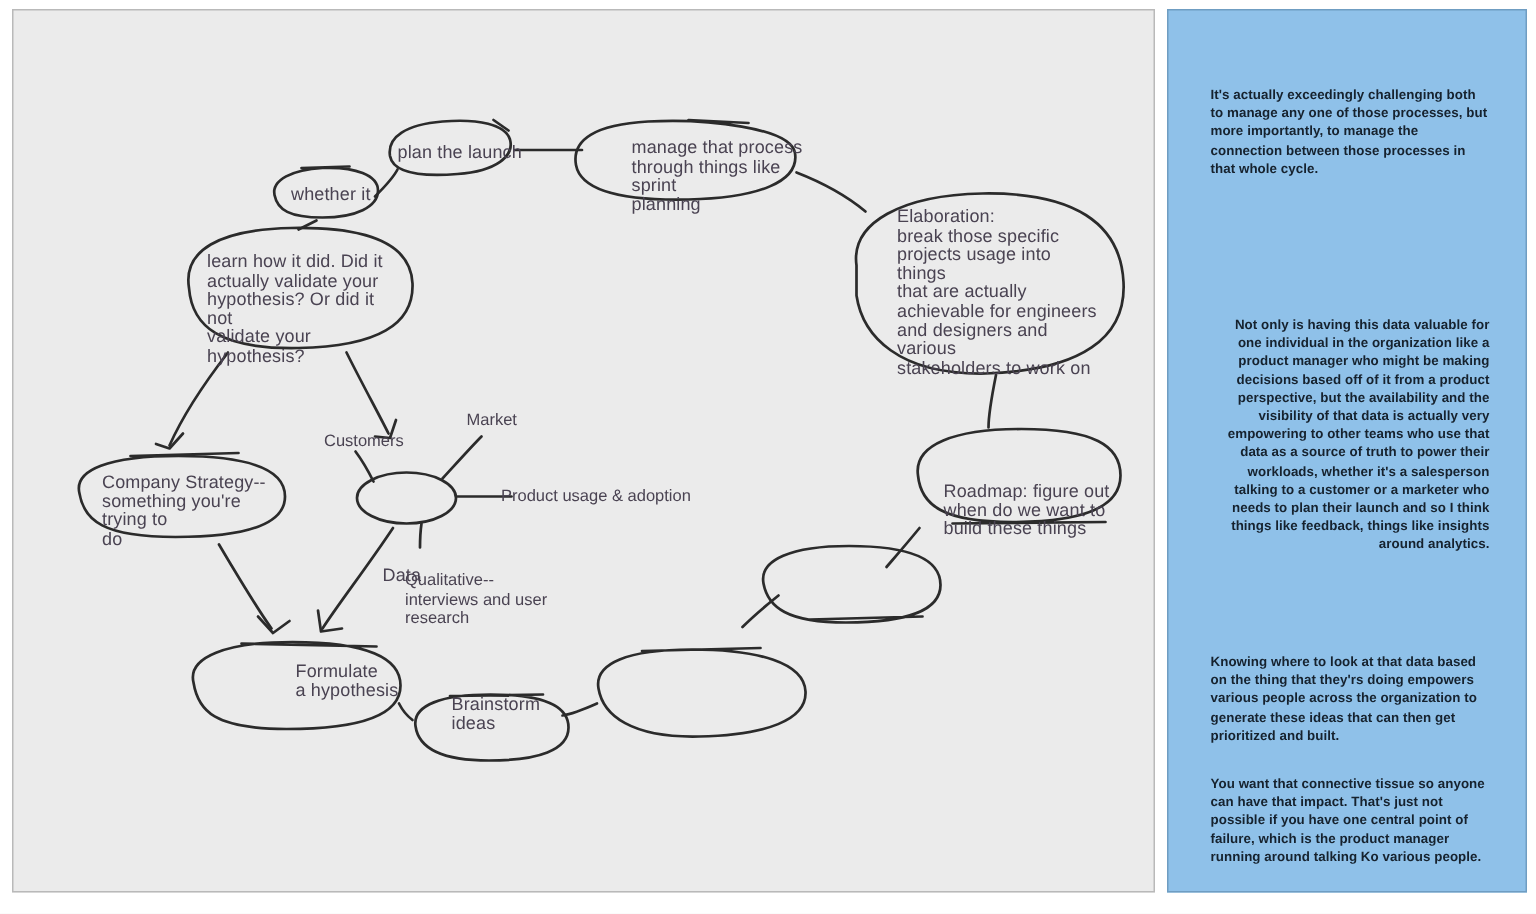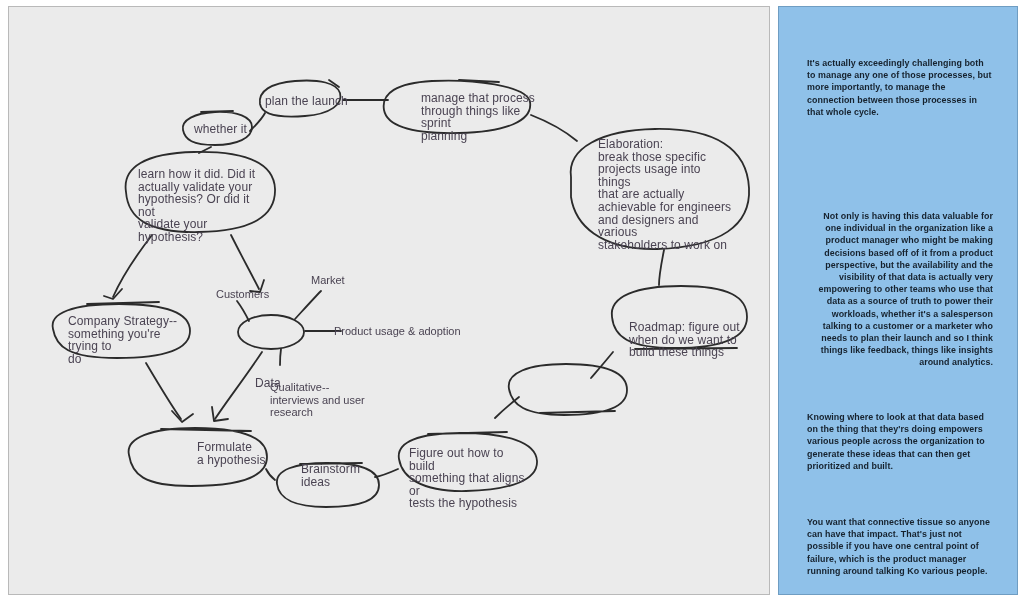--- a/index.html
+++ b/index.html
@@ -61,21 +61,21 @@
     left: 28px;
     width: 186px;
     color: #16222e;
     font-size: 8.9px;
     line-height: 12.2px;
     font-weight: bold;
     letter-spacing: .05px;
   }
   #para-0 { top: 41px; }
   #para-1 { top: 194px; text-align: right; }
-  #para-2 { top: 395px; }
+  #para-2 { top: 419px; }
   #para-3 { top: 500px; }
 </style>
 </head>
 <body>
 
 <div id="root">
 
   <div id="canvas">
 
     <svg id="canvas-svg" viewBox="0 0 762 589">
@@ -152,23 +152,20 @@
 when do we want to
 build these things</div>
     <div class="node-text" style="left:59px;  top:308px; width:122px;">Company Strategy--
 something you're trying to
 do</div>
     <div class="node-text" style="left:246px; top:332px; width:44px;margin-top:38px;">Data</div>
     <div class="node-text" style="left:164px; top:434px; width:86px;margin-left:24px;">Formulate
 a hypothesis</div>
     <div class="node-text" style="left:292px; top:456px; width:70px;">Brainstorm
 ideas</div>
-    <div class="node-text" style="left:400px; top:440px; width:118px;">Figure out how to build
-something that aligns or
-tests the hypothesis</div>
 
     <div class="spoke-text" style="left:207px; top:281px; width:66px;">Customers</div>
     <div class="spoke-text" style="left:302px; top:267px; width:50px;">Market</div>
     <div class="spoke-text" style="left:325px; top:318px; width:132px;">Product usage &amp; adoption</div>
     <div class="spoke-text" style="left:261px; top:374px; width:100px;">Qualitative--
 interviews and user
 research</div>
   </div>
 
   <div id="panel">

